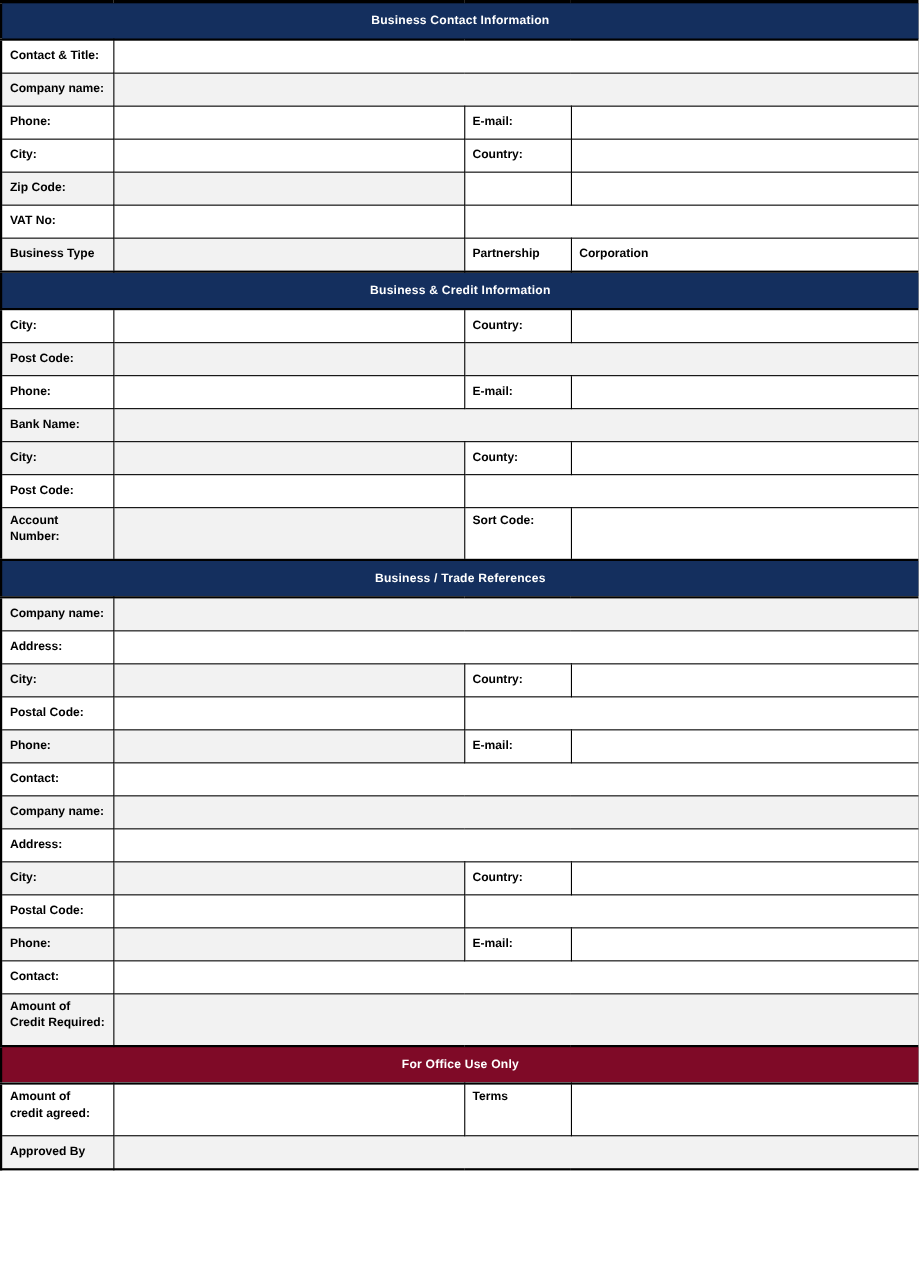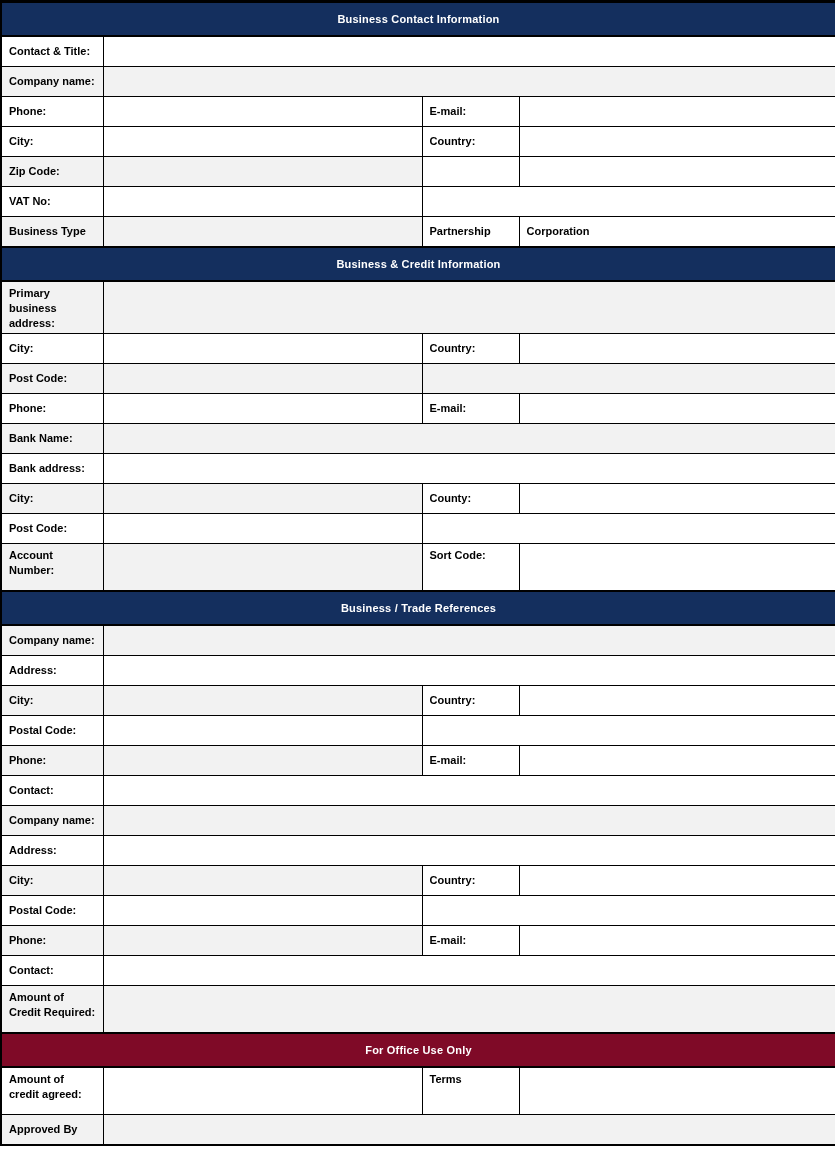--- a/index.html
+++ b/index.html
@@ -80,48 +80,40 @@
       </tr>
       <tr class="r">
         <td colspan="1" class="shaded lbl">Business Type</td>
         <td colspan="1" class="shaded"></td>
         <td colspan="1" class="opt">Partnership</td>
         <td colspan="1" class="opt">Corporation</td>
       </tr>
       <tr class="h navy">
         <td colspan="4">Business &amp; Credit Information</td>
       </tr>
-      <tr class="r tall">
-        <td colspan="1" class="shaded lbl">Primary business address:</td>
-        <td colspan="3" class="shaded"></td>
-      </tr>
       <tr class="r">
         <td colspan="1" class="lbl">City:</td>
         <td colspan="1"></td>
         <td colspan="1" class="lbl">Country:</td>
         <td colspan="1"></td>
       </tr>
       <tr class="r">
         <td colspan="1" class="shaded lbl">Post Code:</td>
         <td colspan="1" class="shaded"></td>
         <td colspan="2" class="shaded"></td>
       </tr>
       <tr class="r">
         <td colspan="1" class="lbl">Phone:</td>
         <td colspan="1"></td>
         <td colspan="1" class="lbl">E-mail:</td>
         <td colspan="1"></td>
       </tr>
       <tr class="r">
         <td colspan="1" class="shaded lbl">Bank Name:</td>
         <td colspan="3" class="shaded"></td>
-      </tr>
-      <tr class="r">
-        <td colspan="1" class="lbl">Bank address:</td>
-        <td colspan="3"></td>
       </tr>
       <tr class="r">
         <td colspan="1" class="shaded lbl">City:</td>
         <td colspan="1" class="shaded"></td>
         <td colspan="1" class="lbl">County:</td>
         <td colspan="1"></td>
       </tr>
       <tr class="r">
         <td colspan="1" class="lbl">Post Code:</td>
         <td colspan="1"></td>

